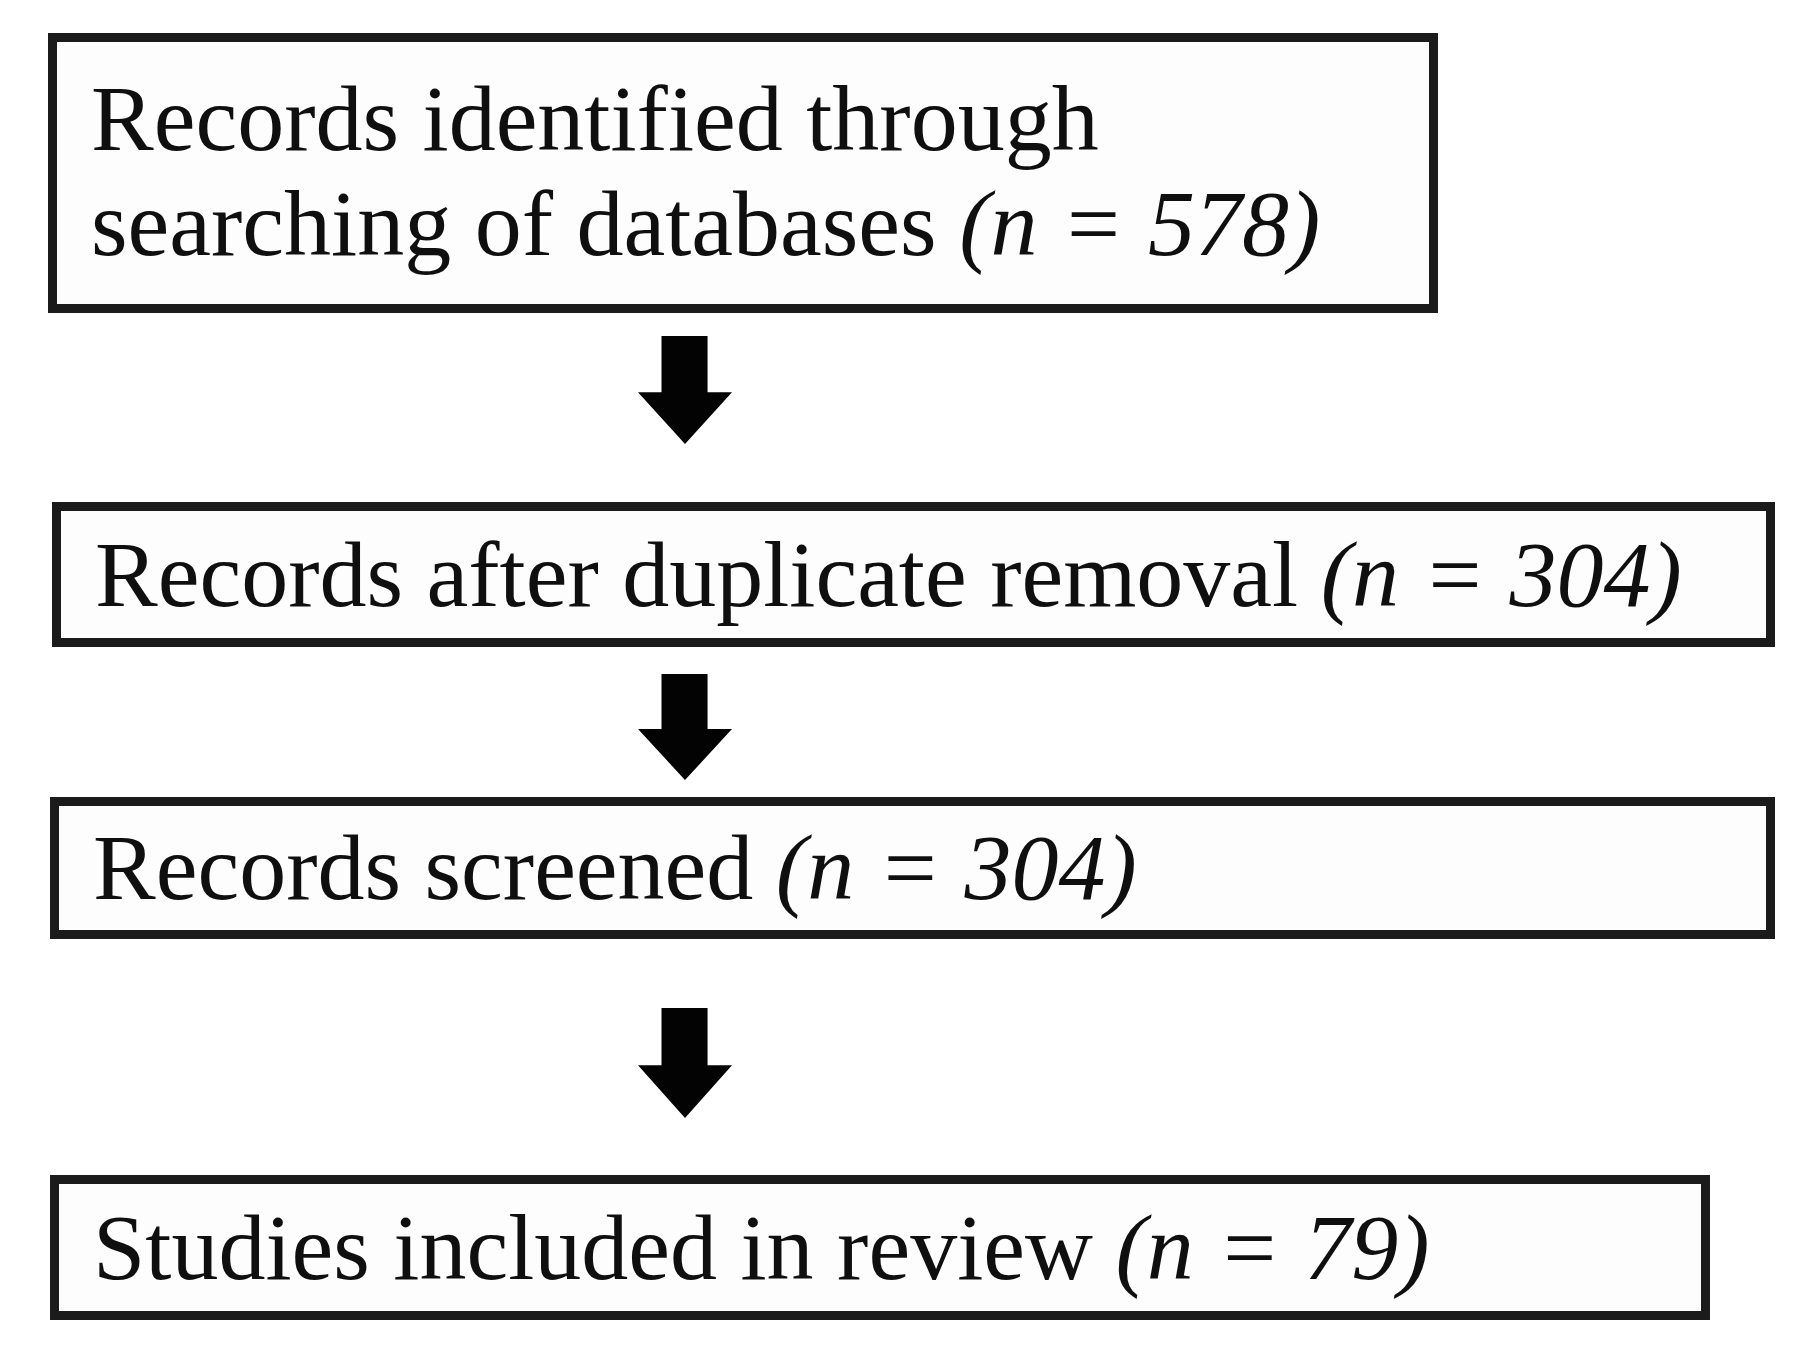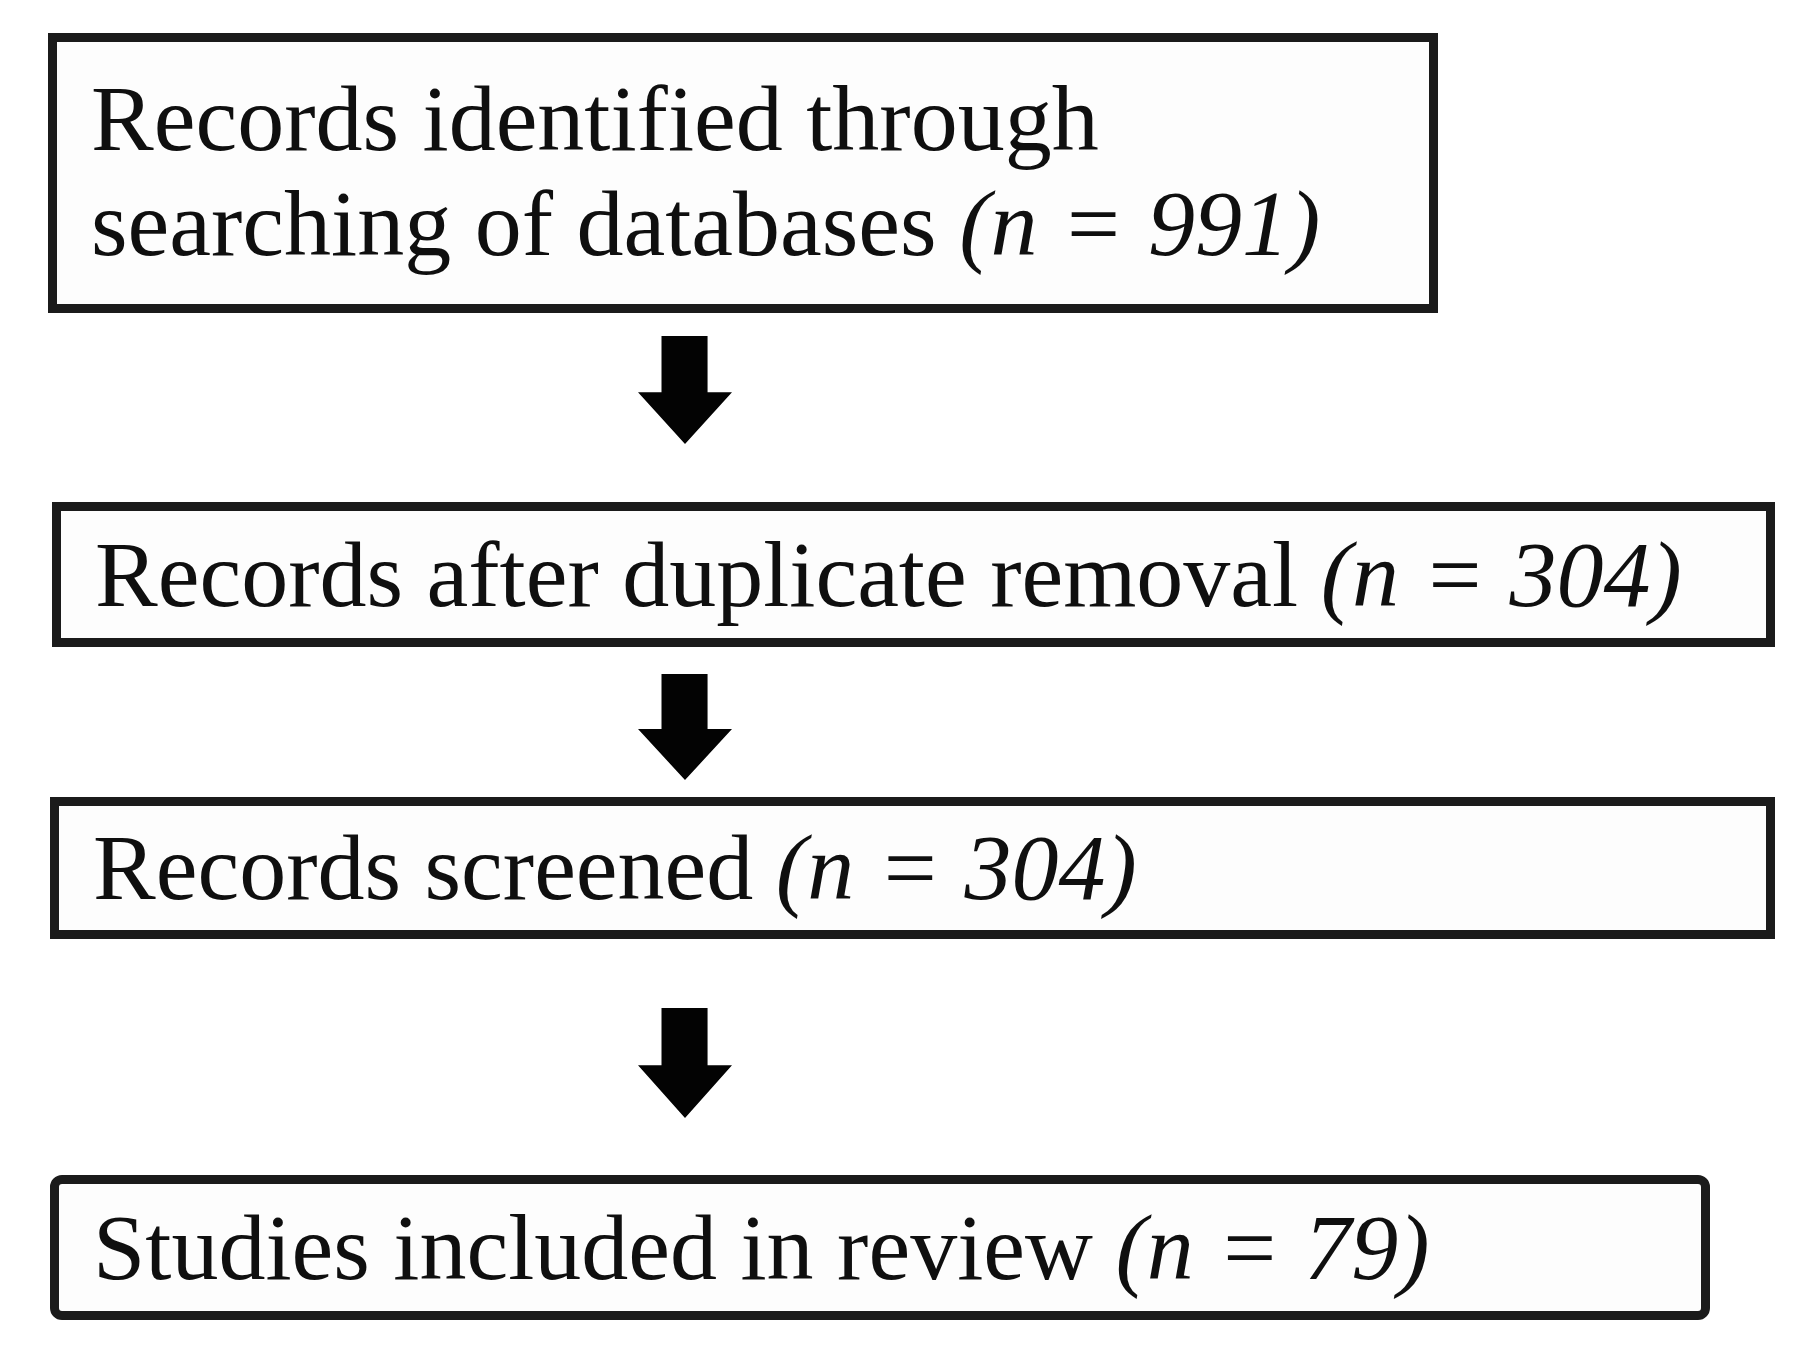--- a/index.html
+++ b/index.html
@@ -39,41 +39,41 @@
   #box-identified {
     left: 48px; top: 33px; width: 1390px; height: 280px;
     align-items: flex-start;
   }
   #box-identified .box-text {
     padding-top: 24px;
     white-space: normal;
   }
   #box-duplicates { left: 52px; top: 502px; width: 1723px; height: 145px; font-family: Liberation Serif, serif; }
   #box-screened   { left: 50px; top: 797px; width: 1725px; height: 142px; }
-  #box-included   { left: 50px; top: 1175px; width: 1660px; height: 145px; border-radius: 12px; }
+  #box-included   { left: 50px; top: 1175px; width: 1660px; height: 145px; }
 
   .arrow {
     position: absolute;
     width: 94px;
     background: #030303;
     clip-path: polygon(25% 0%, 74% 0%, 74% 52%, 100% 52%, 50% 100%, 0% 52%, 25% 52%);
   }
   #arrow-1 { left: 638px; top: 336px; height: 108px; }
   #arrow-2 { left: 638px; top: 674px; height: 106px; }
   #arrow-3 { left: 638px; top: 1008px; height: 110px; }
 </style>
 </head>
 <body>
 
 <div id="stage">
 
   <div class="box" id="box-identified">
     <div class="box-text">
       <span>Records identified through</span><br>
-      <span>searching of databases</span><span class="n-label">(n = 991)</span>
+      <span>searching of databases</span><span class="n-label">(n = 578)</span>
     </div>
   </div>
 
   <div class="arrow" id="arrow-1"></div>
 
   <div class="box" id="box-duplicates">
     <div class="box-text">
       <span>Records after duplicate removal</span><span class="n-label">(n = 304)</span>
     </div>
   </div>

